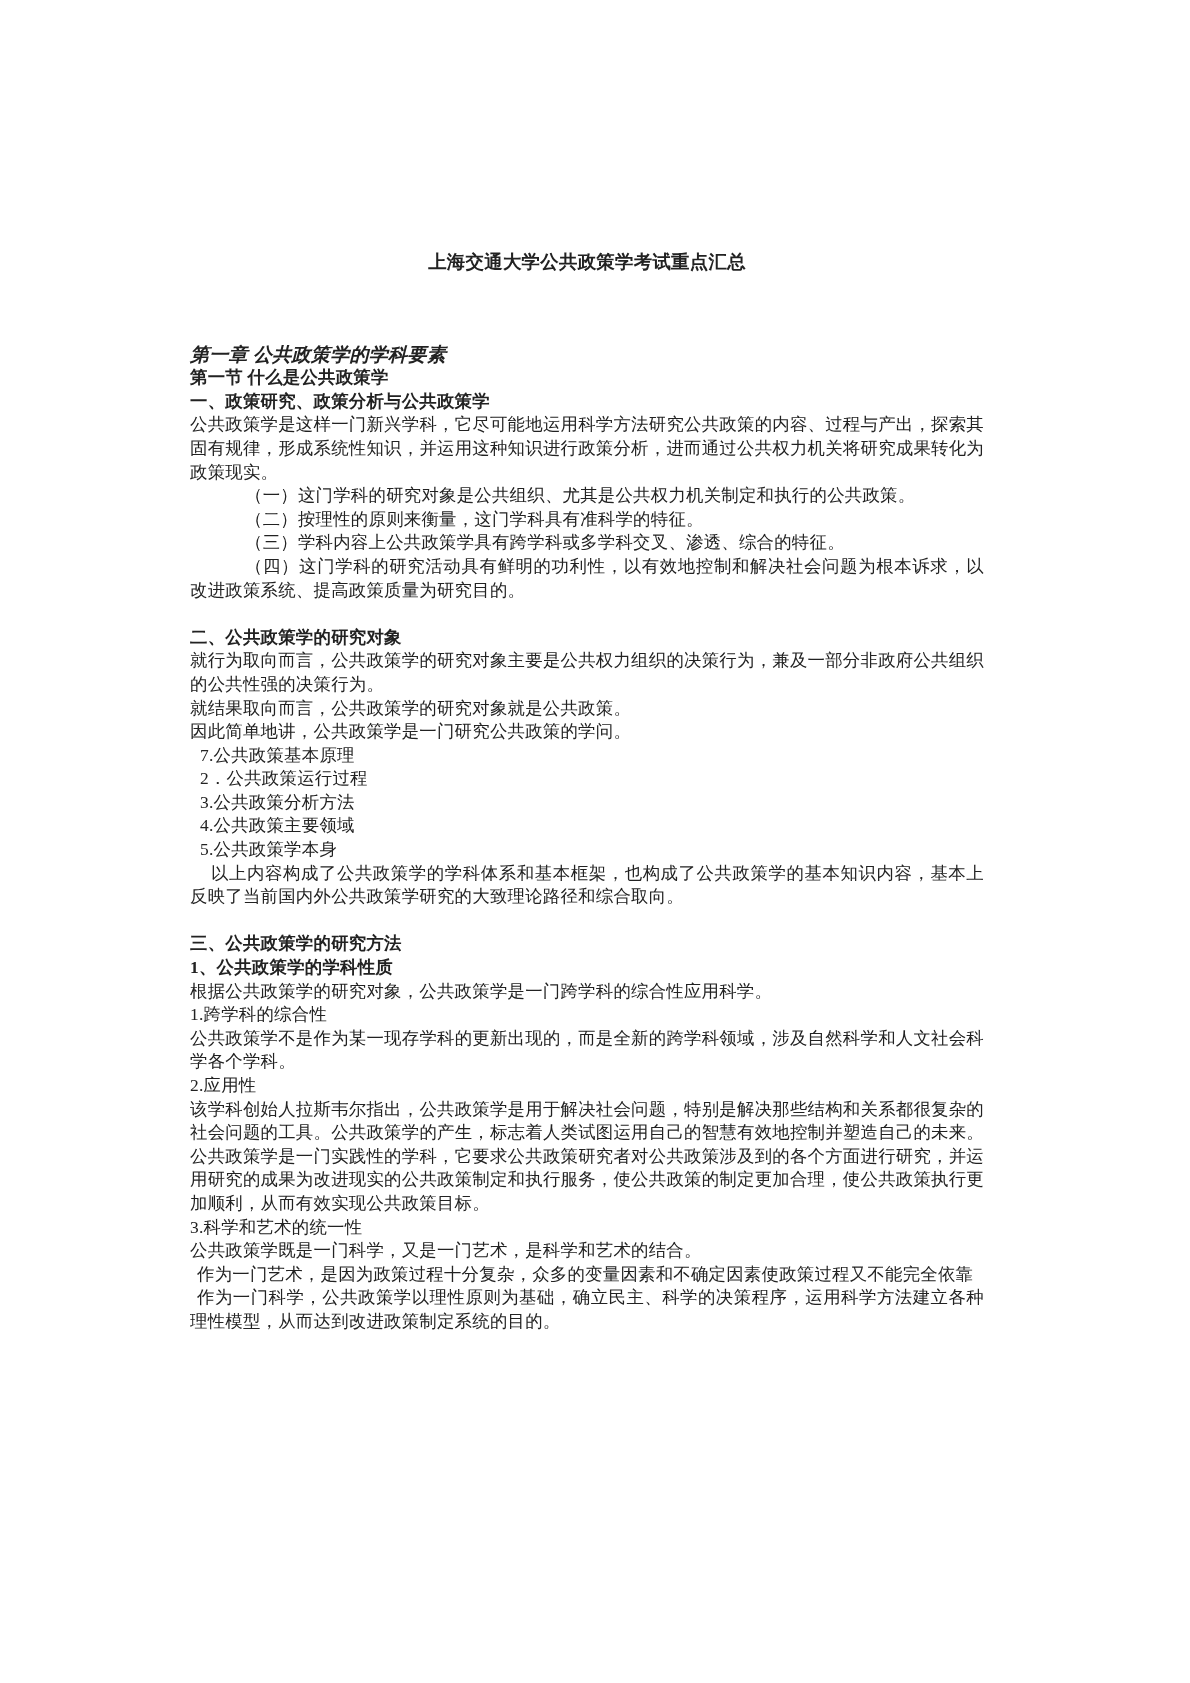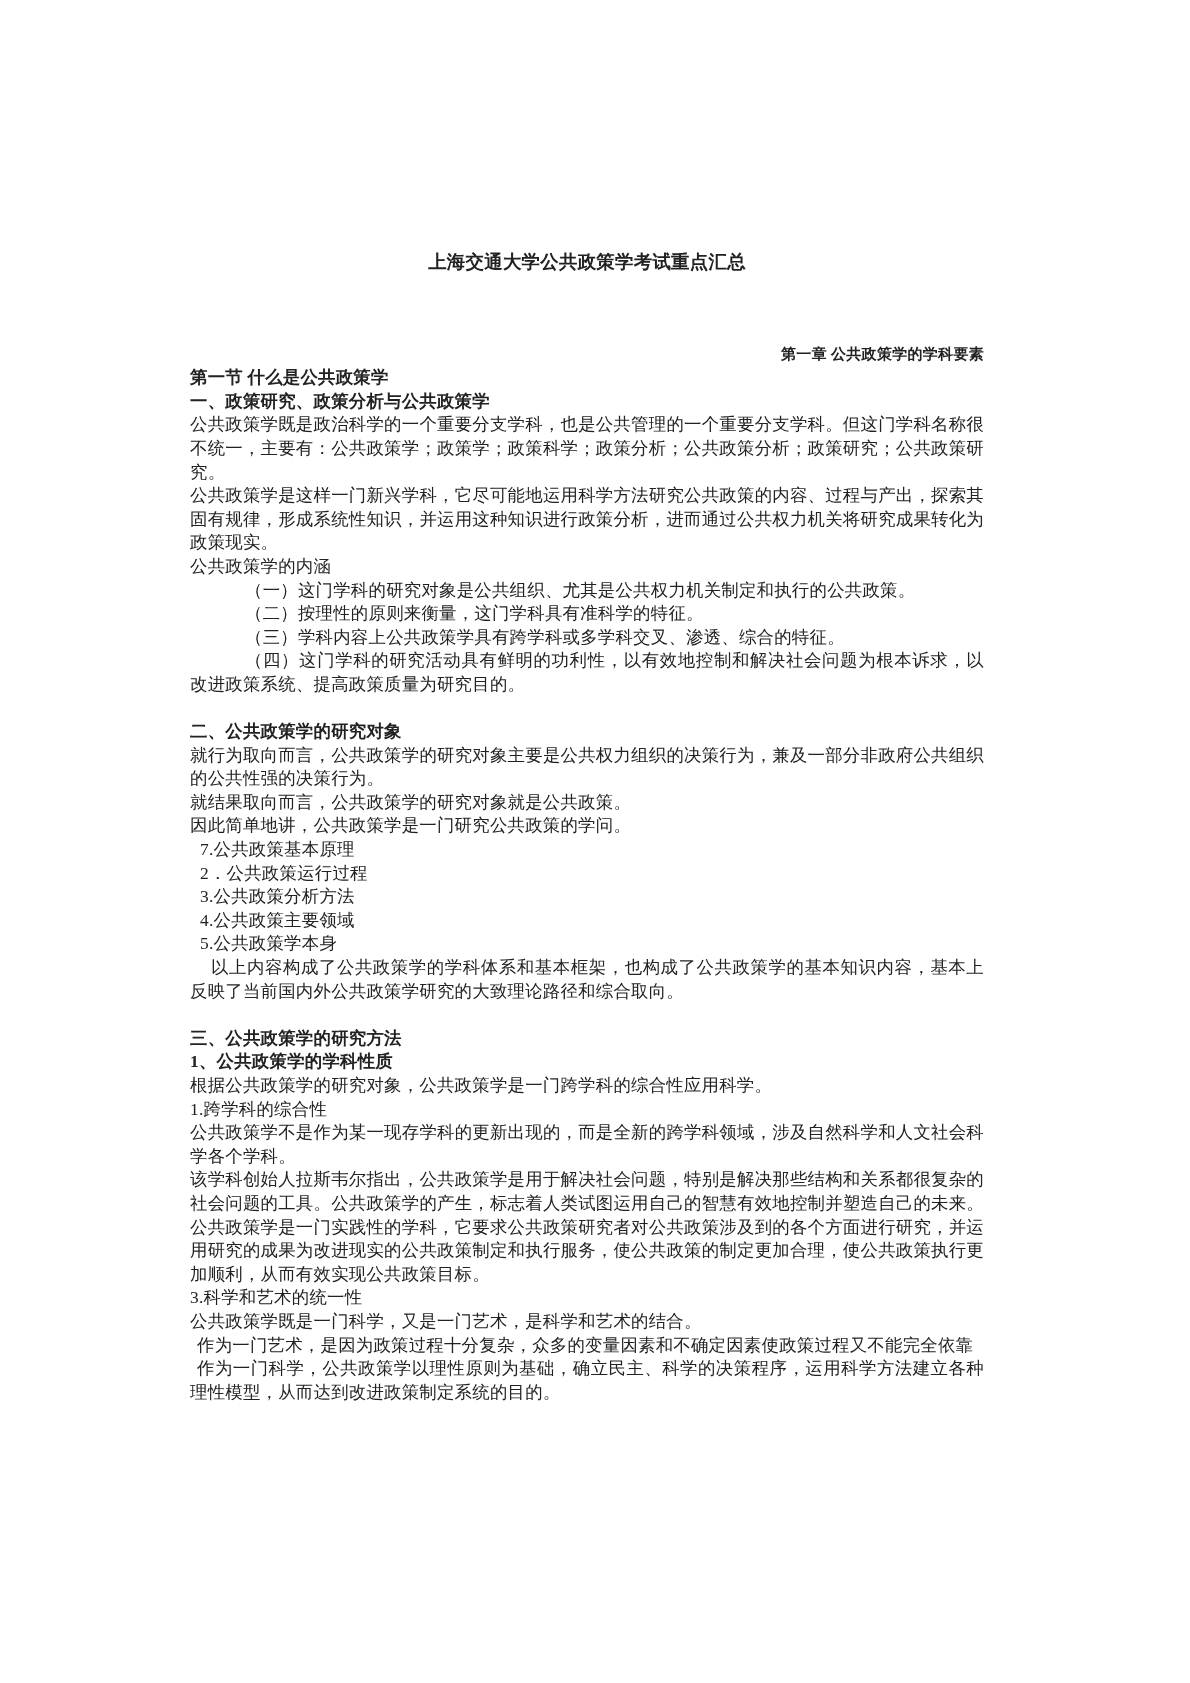--- a/index.html
+++ b/index.html
@@ -30,44 +30,43 @@
     text-align: center;
   }
   .para {
     margin: 0;
     font-size: 17.4px;
     letter-spacing: 0.25px;
     line-height: 23.6px;
     text-align: justify;
   }
   .para.chapter {
-    text-align: right;
+    text-align: left;
     font-weight: bold;
-    font-size: 15px;
+    font-size: 19px;
     letter-spacing: 0.3px;
+    font-style: italic;
   }
   .para.heading   { font-weight: bold; }
   .para.indent    { text-indent: 55px; }
   .para.list      { padding-left: 10px; text-align: left; }
   .para.first-indent { text-indent: 21px; }
   .para.small-indent { text-indent: 7px; }
   .para.blank     { min-height: 23.6px; }
 </style>
 </head>
 <body>
 
 <div class="page" style="background: rgb(255, 255, 255); color: rgb(34, 34, 34);">
   <h1 class="doc-title">上海交通大学公共政策学考试重点汇总</h1>
   <div>
       <p class="para chapter">第一章 公共政策学的学科要素</p>
       <p class="para heading">第一节 什么是公共政策学</p>
       <p class="para heading">一、政策研究、政策分析与公共政策学</p>
-      <p class="para body">公共政策学既是政治科学的一个重要分支学科，也是公共管理的一个重要分支学科。但这门学科名称很不统一，主要有：公共政策学；政策学；政策科学；政策分析；公共政策分析；政策研究；公共政策研究。</p>
       <p class="para body">公共政策学是这样一门新兴学科，它尽可能地运用科学方法研究公共政策的内容、过程与产出，探索其固有规律，形成系统性知识，并运用这种知识进行政策分析，进而通过公共权力机关将研究成果转化为政策现实。</p>
-      <p class="para body">公共政策学的内涵</p>
       <p class="para indent">（一）这门学科的研究对象是公共组织、尤其是公共权力机关制定和执行的公共政策。</p>
       <p class="para indent">（二）按理性的原则来衡量，这门学科具有准科学的特征。</p>
       <p class="para indent">（三）学科内容上公共政策学具有跨学科或多学科交叉、渗透、综合的特征。</p>
       <p class="para indent">（四）这门学科的研究活动具有鲜明的功利性，以有效地控制和解决社会问题为根本诉求，以改进政策系统、提高政策质量为研究目的。</p>
       <p class="para blank">&nbsp;</p>
       <p class="para heading">二、公共政策学的研究对象</p>
       <p class="para body">就行为取向而言，公共政策学的研究对象主要是公共权力组织的决策行为，兼及一部分非政府公共组织的公共性强的决策行为。</p>
       <p class="para body">就结果取向而言，公共政策学的研究对象就是公共政策。</p>
       <p class="para body">因此简单地讲，公共政策学是一门研究公共政策的学问。</p>
       <p class="para list">7.公共政策基本原理</p>
@@ -75,19 +74,20 @@
       <p class="para list">3.公共政策分析方法</p>
       <p class="para list">4.公共政策主要领域</p>
       <p class="para list">5.公共政策学本身</p>
       <p class="para first-indent">以上内容构成了公共政策学的学科体系和基本框架，也构成了公共政策学的基本知识内容，基本上反映了当前国内外公共政策学研究的大致理论路径和综合取向。</p>
       <p class="para blank">&nbsp;</p>
       <p class="para heading">三、公共政策学的研究方法</p>
       <p class="para heading">1、公共政策学的学科性质</p>
       <p class="para body">根据公共政策学的研究对象，公共政策学是一门跨学科的综合性应用科学。</p>
       <p class="para body">1.跨学科的综合性</p>
       <p class="para body">公共政策学不是作为某一现存学科的更新出现的，而是全新的跨学科领域，涉及自然科学和人文社会科学各个学科。</p>
+      <p class="para body">2.应用性</p>
       <p class="para body">该学科创始人拉斯韦尔指出，公共政策学是用于解决社会问题，特别是解决那些结构和关系都很复杂的社会问题的工具。公共政策学的产生，标志着人类试图运用自己的智慧有效地控制并塑造自己的未来。公共政策学是一门实践性的学科，它要求公共政策研究者对公共政策涉及到的各个方面进行研究，并运用研究的成果为改进现实的公共政策制定和执行服务，使公共政策的制定更加合理，使公共政策执行更加顺利，从而有效实现公共政策目标。</p>
       <p class="para body">3.科学和艺术的统一性</p>
       <p class="para body">公共政策学既是一门科学，又是一门艺术，是科学和艺术的结合。</p>
       <p class="para small-indent">作为一门艺术，是因为政策过程十分复杂，众多的变量因素和不确定因素使政策过程又不能完全依靠</p>
       <p class="para small-indent">作为一门科学，公共政策学以理性原则为基础，确立民主、科学的决策程序，运用科学方法建立各种理性模型，从而达到改进政策制定系统的目的。</p>
     </div>
 </div>
 
 </body></html>

